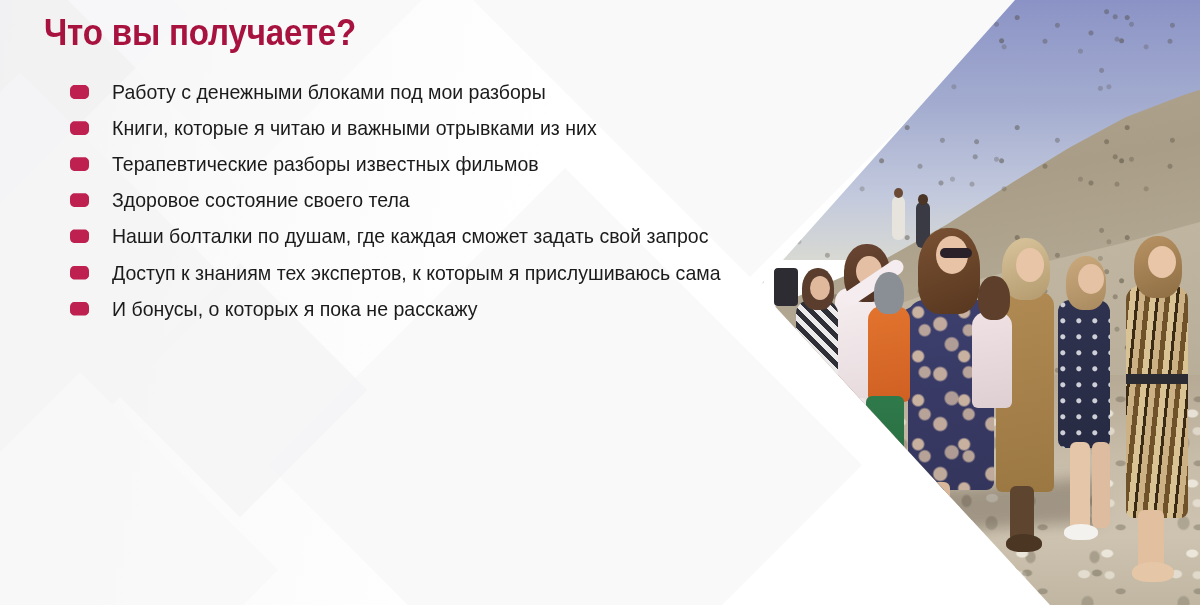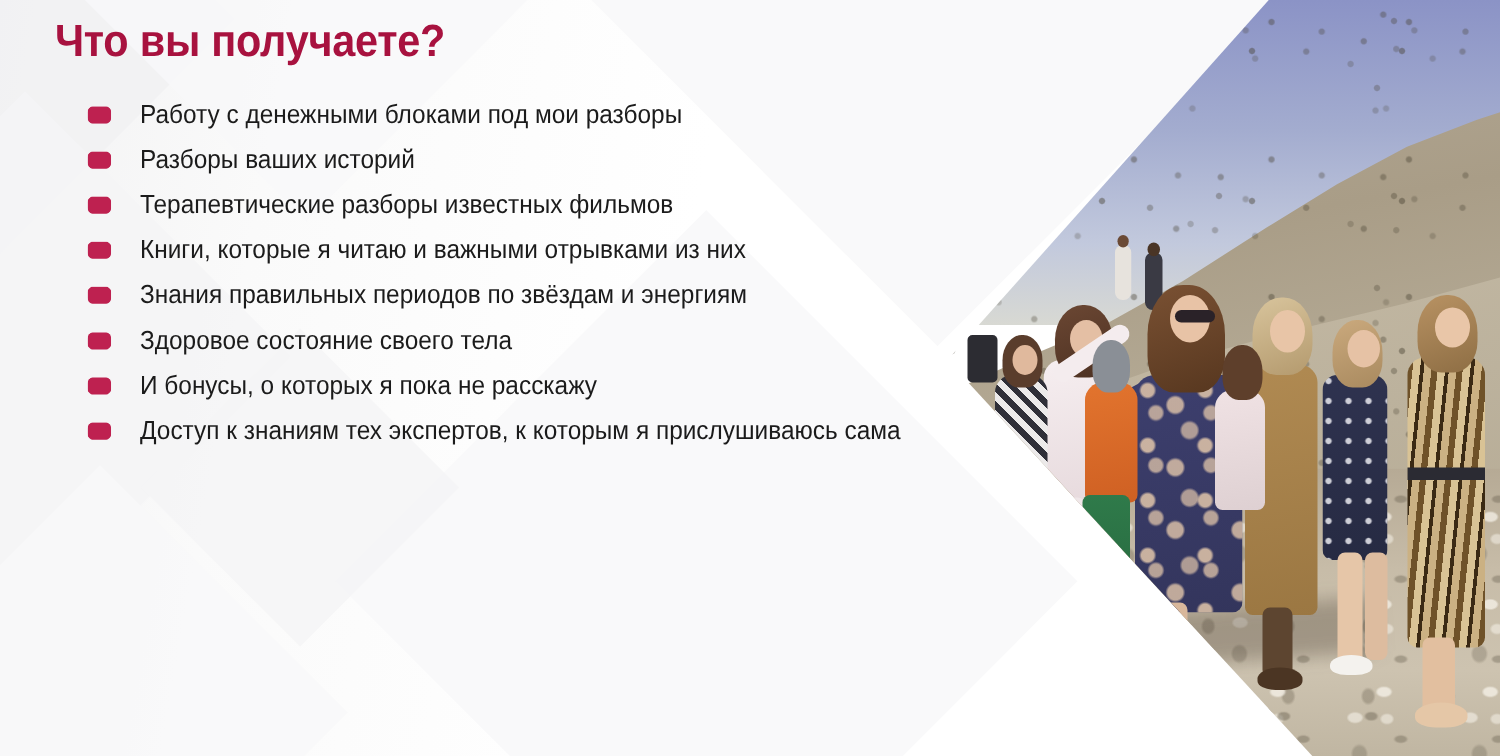--- a/index.html
+++ b/index.html
@@ -340,42 +340,38 @@
 
   <div class="content">
     <div class="title">Что вы получаете?</div>
     <ul class="bullets">
       <li>
           <span class="marker"></span>
           <span class="li-text">Работу с денежными блоками под мои разборы</span>
         </li>
       <li>
           <span class="marker"></span>
-          <span class="li-text">Разборы ваших историй</span>
+          <span class="li-text">Книги, которые я читаю и важными отрывками из них</span>
         </li>
       <li>
           <span class="marker"></span>
           <span class="li-text">Терапевтические разборы известных фильмов</span>
         </li>
       <li>
           <span class="marker"></span>
-          <span class="li-text">Книги, которые я читаю и важными отрывками из них</span>
-        </li>
-      <li>
-          <span class="marker"></span>
-          <span class="li-text">Знания правильных периодов по звёздам и энергиям</span>
-        </li>
-      <li>
-          <span class="marker"></span>
           <span class="li-text">Здоровое состояние своего тела</span>
         </li>
       <li>
           <span class="marker"></span>
+          <span class="li-text">Наши болталки по душам, где каждая сможет задать свой запрос</span>
+        </li>
+      <li>
+          <span class="marker"></span>
+          <span class="li-text">Доступ к знаниям тех экспертов, к которым я прислушиваюсь сама</span>
+        </li>
+      <li>
+          <span class="marker"></span>
           <span class="li-text">И бонусы, о которых я пока не расскажу</span>
-        </li>
-      <li>
-          <span class="marker"></span>
-          <span class="li-text">Доступ к знаниям тех экспертов, к которым я прислушиваюсь сама</span>
         </li>
     </ul>
   </div>
 
 </div>
 
 </body></html>

